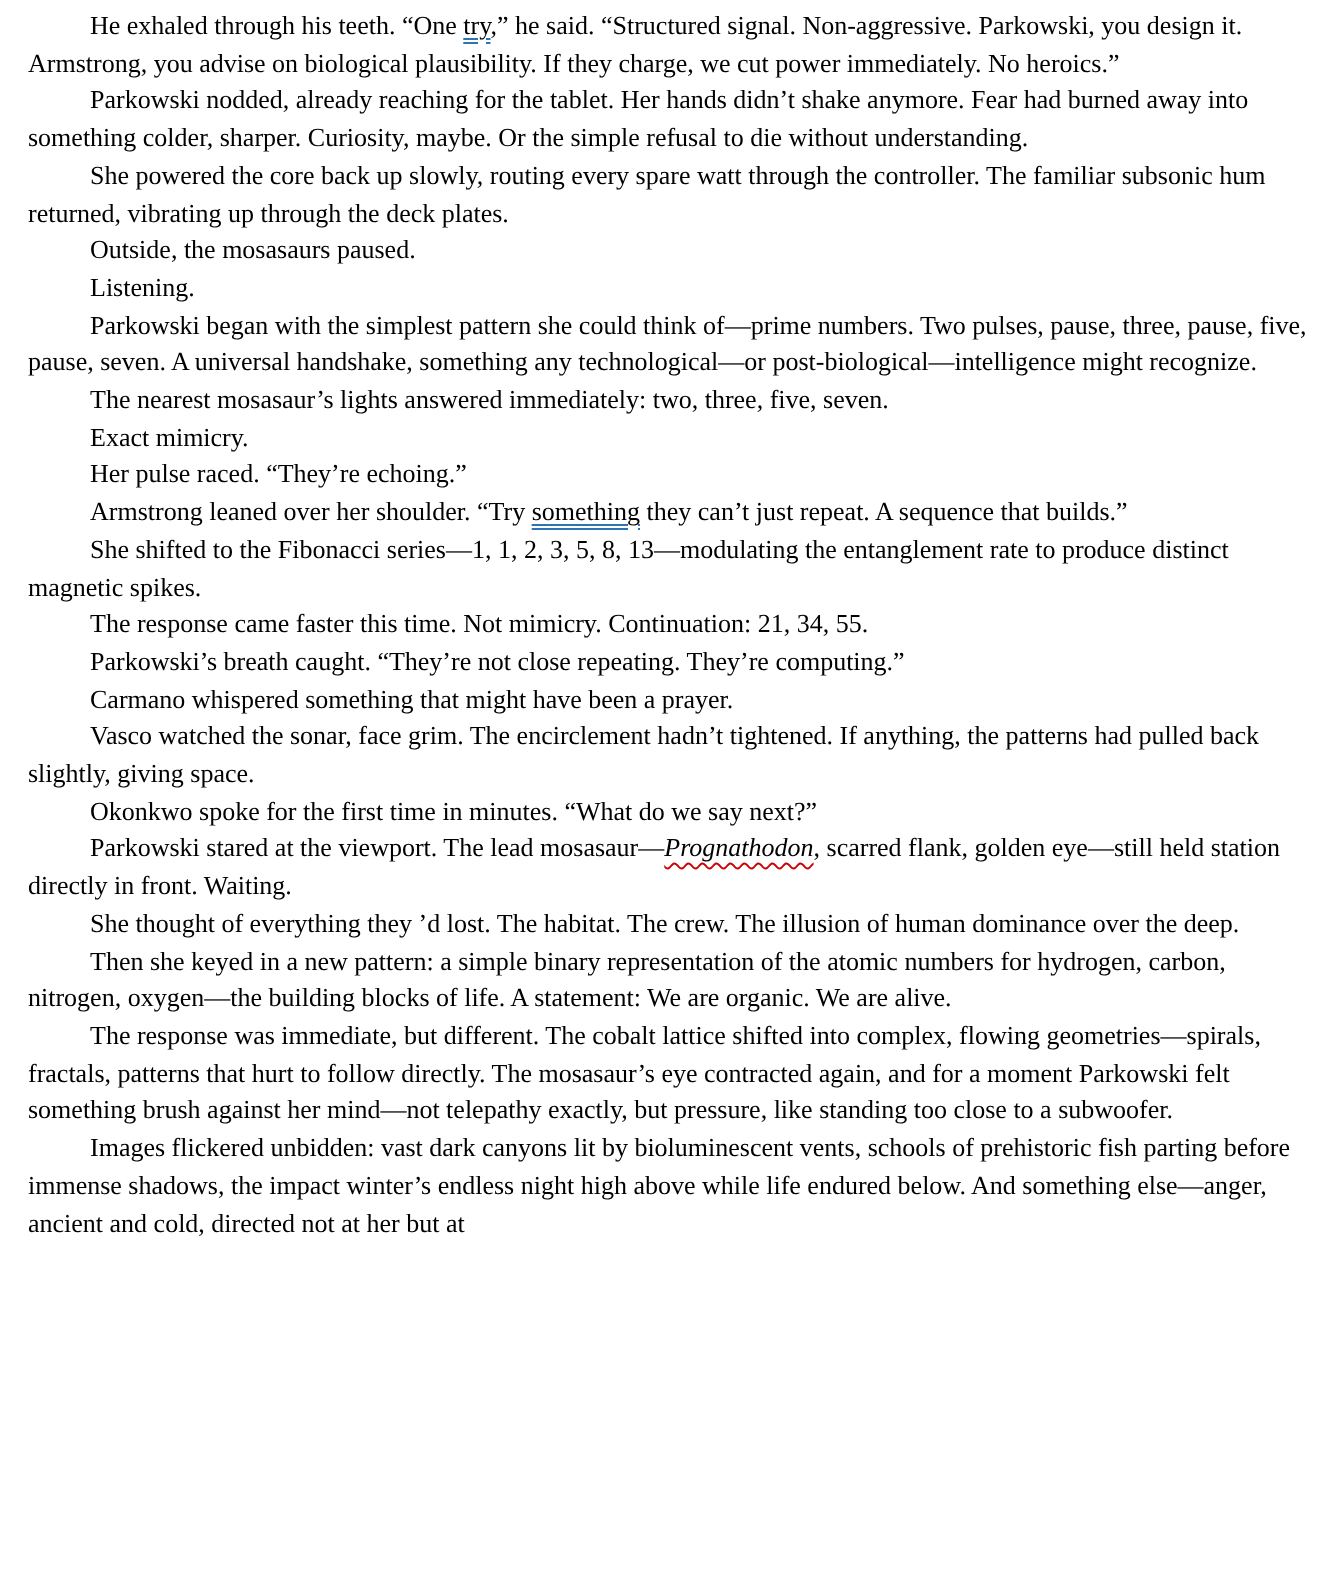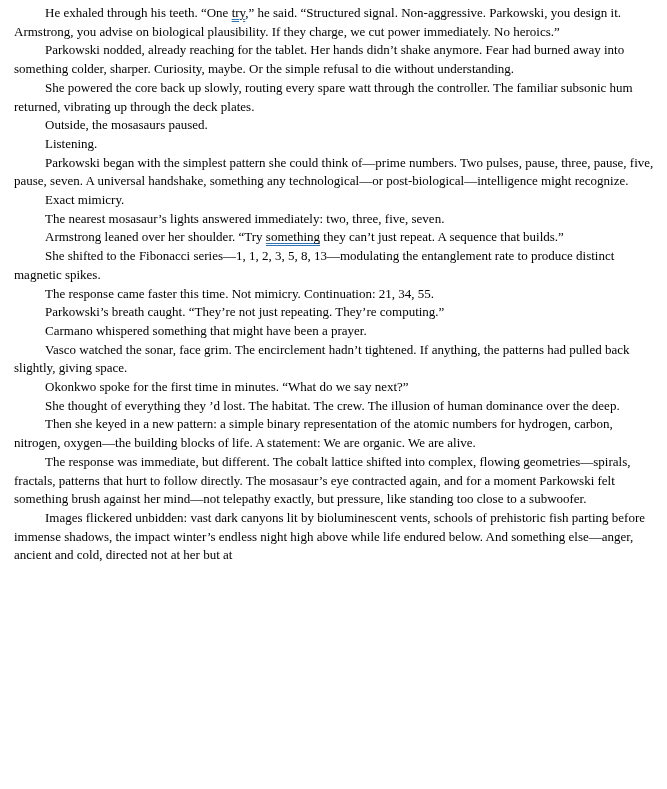--- a/index.html
+++ b/index.html
@@ -46,27 +46,29 @@
 <body>
 
 <div class="page">
   <div id="document-body">
       <p class="para"><span>He exhaled through his teeth. “One </span><span class="mark-grammar">try</span><span>,” he said. “Structured signal. Non-aggressive. Parkowski, you design it. Armstrong, you advise on biological plausibility. If they charge, we cut power immediately. No heroics.”</span></p>
       <p class="para"><span>Parkowski nodded, already reaching for the tablet. Her hands didn’t shake anymore. Fear had burned away into something colder, sharper. Curiosity, maybe. Or the simple refusal to die without understanding.</span></p>
       <p class="para"><span>She powered the core back up slowly, routing every spare watt through the controller. The familiar subsonic hum returned, vibrating up through the deck plates.</span></p>
       <p class="para"><span>Outside, the mosasaurs paused.</span></p>
       <p class="para"><span>Listening.</span></p>
       <p class="para"><span>Parkowski began with the simplest pattern she could think of—prime numbers. Two pulses, pause, three, pause, five, pause, seven. A universal handshake, something any technological—or post-biological—intelligence might recognize.</span></p>
+      <p class="para"><span>The nearest mosasaur’s lights answered immediately: two, three, five, seven.</span></p>
       <p class="para"><span>Exact mimicry.</span></p>
-      <p class="para"><span>The nearest mosasaur’s lights answered immediately: two, three, five, seven.</span></p>
+      <p class="para"><span>Her pulse raced. “They’re echoing.”</span></p>
       <p class="para"><span>Armstrong leaned over her shoulder. “Try </span><span class="mark-grammar">something</span><span> they can’t just repeat. A sequence that builds.”</span></p>
       <p class="para"><span>She shifted to the Fibonacci series—1, 1, 2, 3, 5, 8, 13—modulating the entanglement rate to produce distinct magnetic spikes.</span></p>
       <p class="para"><span>The response came faster this time. Not mimicry. Continuation: 21, 34, 55.</span></p>
-      <p class="para"><span>Parkowski’s breath caught. “They’re not just repeating. They’re computing.”</span></p>
+      <p class="para"><span>Parkowski’s breath caught. “They’re not close repeating. They’re computing.”</span></p>
       <p class="para"><span>Carmano whispered something that might have been a prayer.</span></p>
       <p class="para"><span>Vasco watched the sonar, face grim. The encirclement hadn’t tightened. If anything, the patterns had pulled back slightly, giving space.</span></p>
       <p class="para"><span>Okonkwo spoke for the first time in minutes. “What do we say next?”</span></p>
+      <p class="para"><span>Parkowski stared at the viewport. The lead mosasaur—</span><span class="mark-spelling">Prognathodon</span><span>, scarred flank, golden eye—still held station directly in front. Waiting.</span></p>
       <p class="para"><span>She thought of everything they ’d lost. The habitat. The crew. The illusion of human dominance over the deep.</span></p>
       <p class="para"><span>Then she keyed in a new pattern: a simple binary representation of the atomic numbers for hydrogen, carbon, nitrogen, oxygen—the building blocks of life. A statement: We are organic. We are alive.</span></p>
       <p class="para"><span>The response was immediate, but different. The cobalt lattice shifted into complex, flowing geometries—spirals, fractals, patterns that hurt to follow directly. The mosasaur’s eye contracted again, and for a moment Parkowski felt something brush against her mind—not telepathy exactly, but pressure, like standing too close to a subwoofer.</span></p>
       <p class="para"><span>Images flickered unbidden: vast dark canyons lit by bioluminescent vents, schools of prehistoric fish parting before immense shadows, the impact winter’s endless night high above while life endured below. And something else—anger, ancient and cold, directed not at her but at</span></p>
     </div>
 </div>
 
 </body></html>

